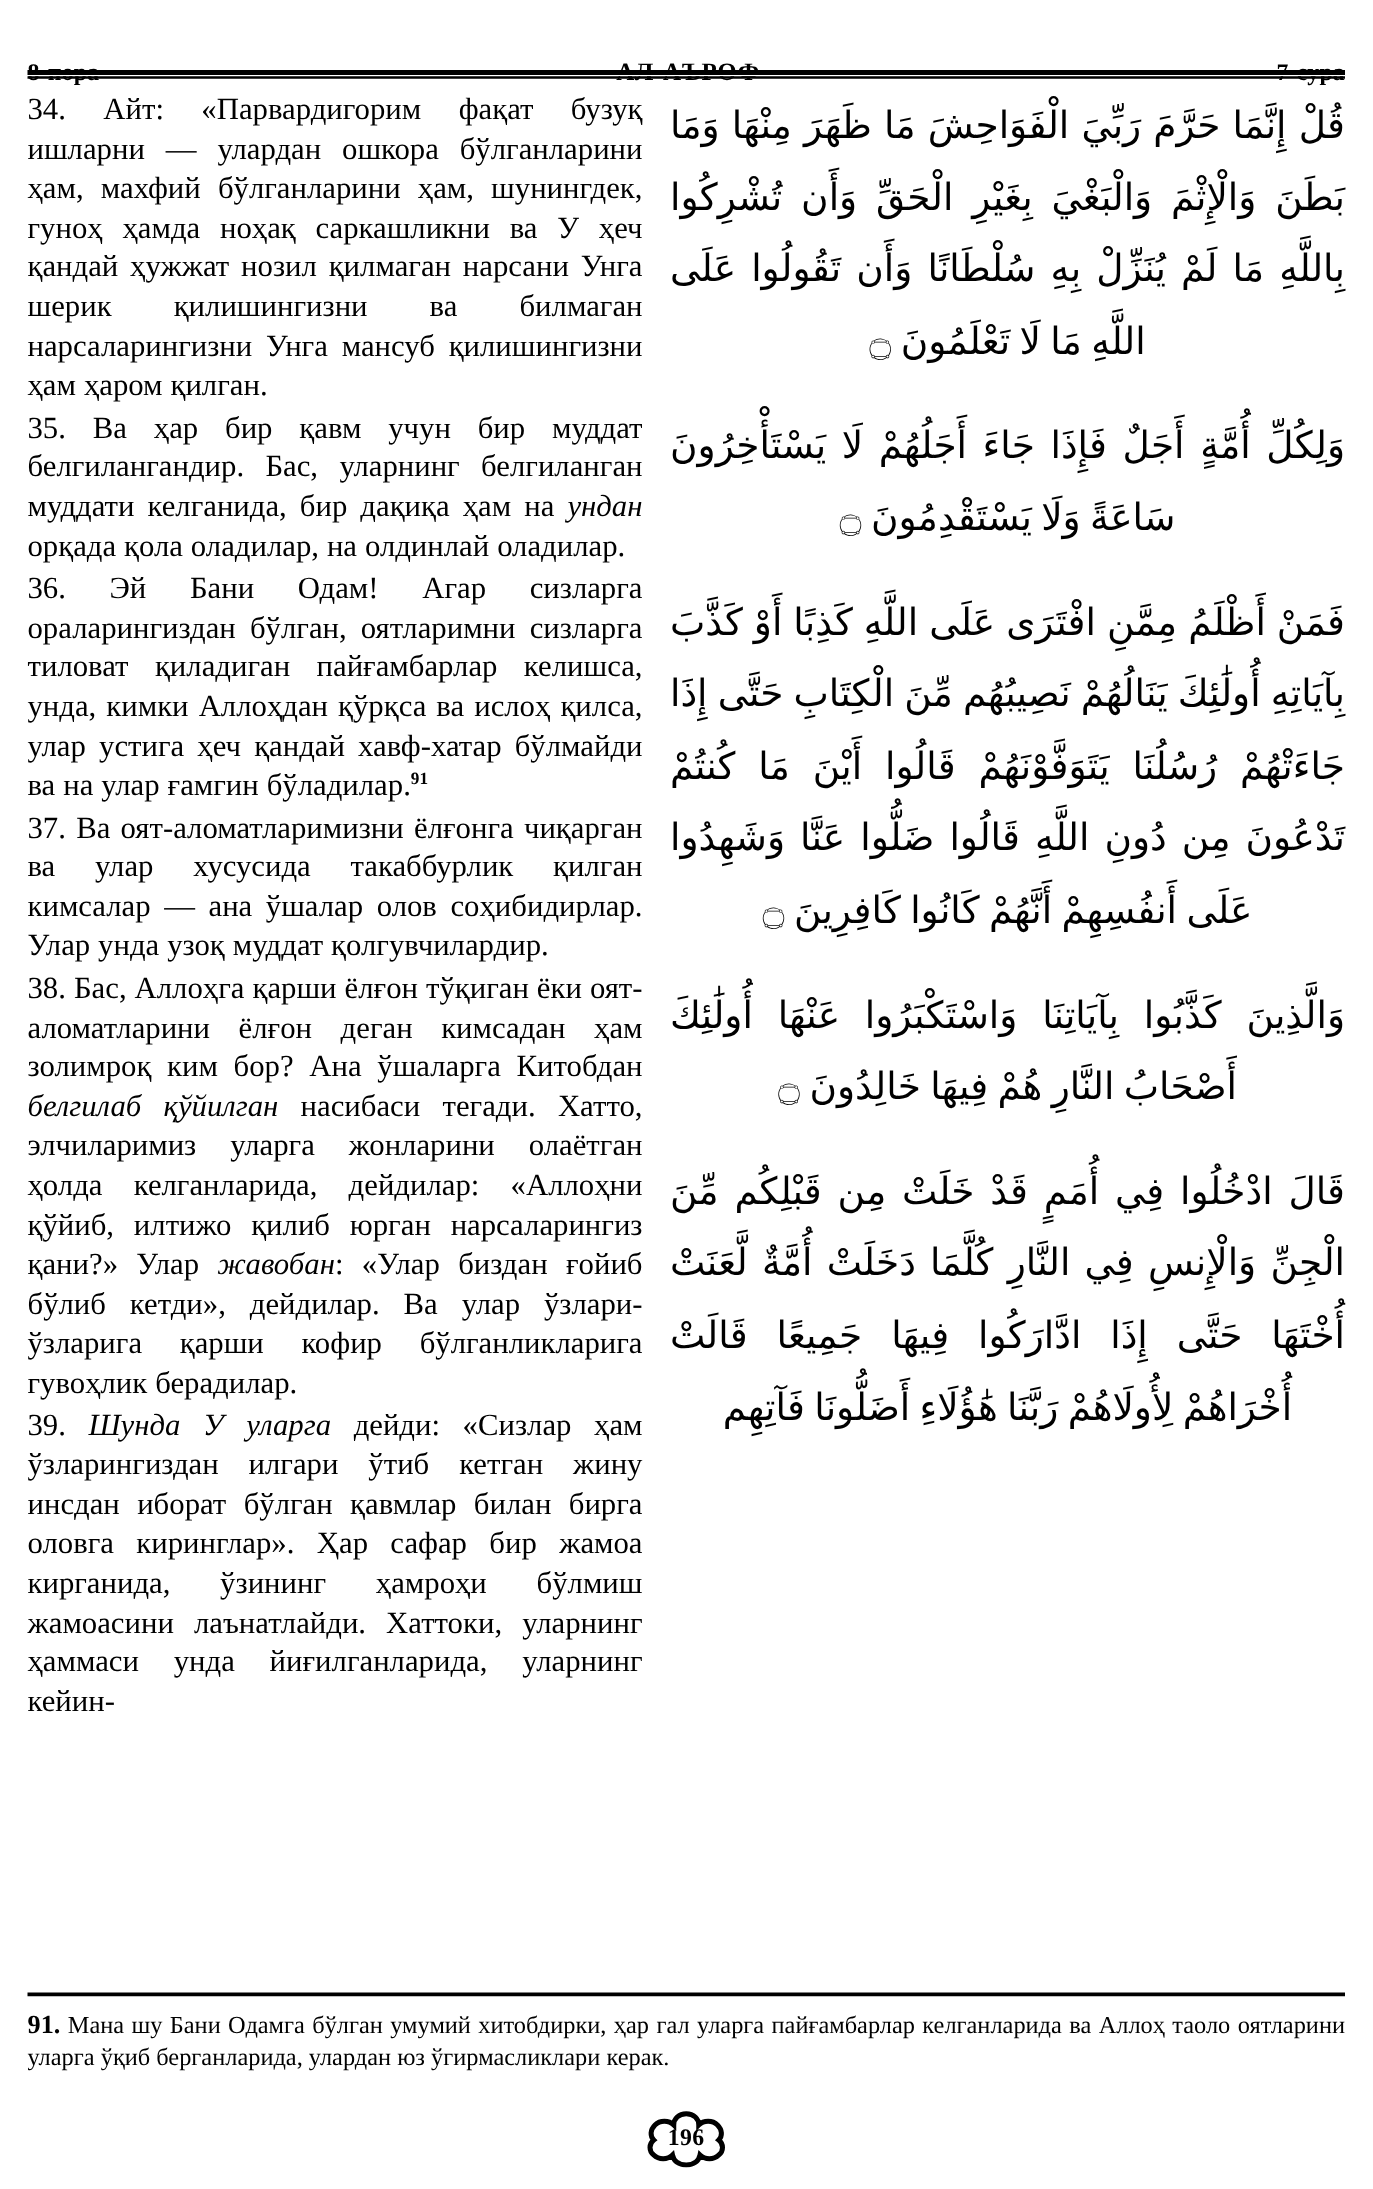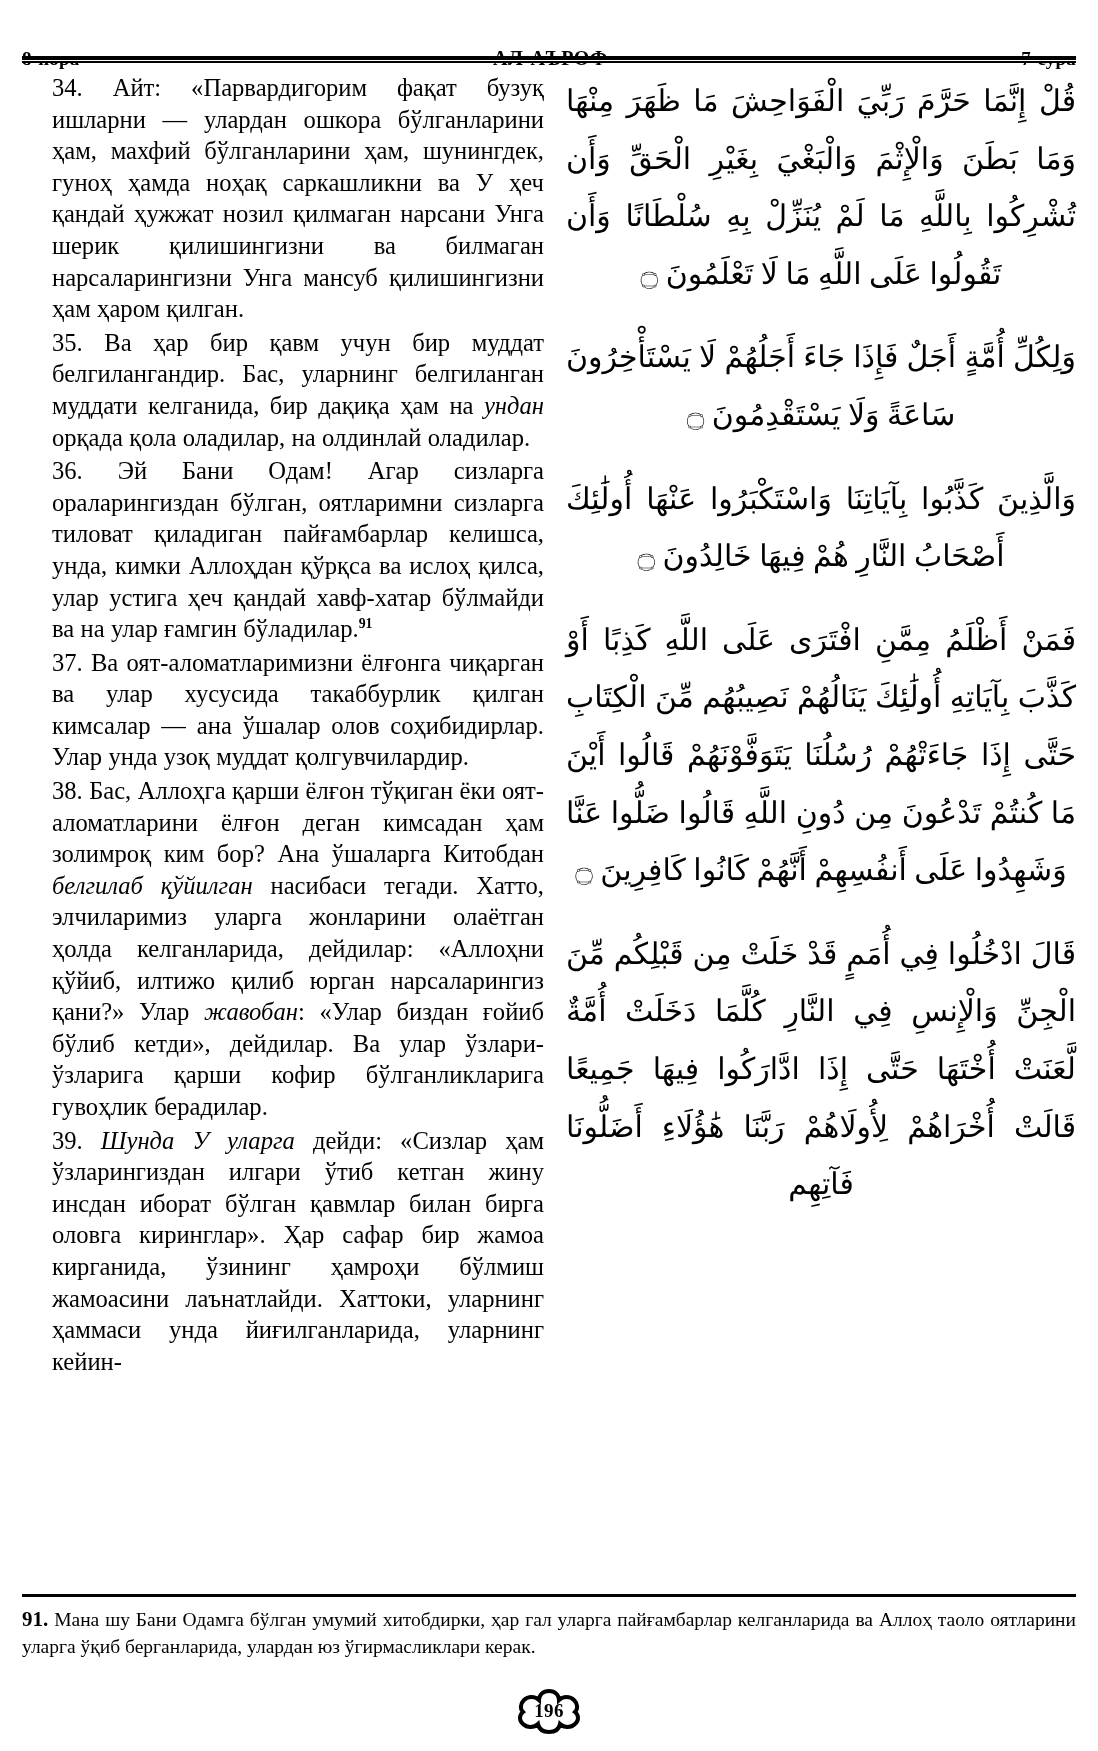--- a/index.html
+++ b/index.html
@@ -35,21 +35,20 @@
   .rule-double .r1{height:4px;background:#000;}
   .rule-double .r2{height:1px;background:#fff;}
   .rule-double .r3{height:2px;background:#000;}
 
   
   .body-cols{
     position:absolute;left:22px;right:22px;top:72px;
     height:1510px;
     display:flex;
     gap:22px;
-    margin-left:30px;
   }
   .col-uz{
     width:492px;flex:0 0 492px;
   }
   .col-ar{
     flex:1 1 auto;
     position:relative;
   }
 
   
@@ -143,24 +142,24 @@
       </div>
 
     <div class="col-ar" id="arCol">
         <div class="ayah-block">
           <p class="ayah">قُلْ إِنَّمَا حَرَّمَ رَبِّيَ الْفَوَاحِشَ مَا ظَهَرَ مِنْهَا وَمَا بَطَنَ وَالْإِثْمَ وَالْبَغْيَ بِغَيْرِ الْحَقِّ وَأَن تُشْرِكُوا بِاللَّهِ مَا لَمْ يُنَزِّلْ بِهِ سُلْطَانًا وَأَن تَقُولُوا عَلَى اللَّهِ مَا لَا تَعْلَمُونَ ۝</p>
         </div>
         <div class="ayah-block">
           <p class="ayah">وَلِكُلِّ أُمَّةٍ أَجَلٌ فَإِذَا جَاءَ أَجَلُهُمْ لَا يَسْتَأْخِرُونَ سَاعَةً وَلَا يَسْتَقْدِمُونَ ۝</p>
         </div>
         <div class="ayah-block">
-          <p class="ayah">وَالَّذِينَ كَذَّبُوا بِآيَاتِنَا وَاسْتَكْبَرُوا عَنْهَا أُولَٰئِكَ أَصْحَابُ النَّارِ هُمْ فِيهَا خَالِدُونَ ۝</p>
+          <p class="ayah">فَمَنْ أَظْلَمُ مِمَّنِ افْتَرَى عَلَى اللَّهِ كَذِبًا أَوْ كَذَّبَ بِآيَاتِهِ أُولَٰئِكَ يَنَالُهُمْ نَصِيبُهُم مِّنَ الْكِتَابِ حَتَّى إِذَا جَاءَتْهُمْ رُسُلُنَا يَتَوَفَّوْنَهُمْ قَالُوا أَيْنَ مَا كُنتُمْ تَدْعُونَ مِن دُونِ اللَّهِ قَالُوا ضَلُّوا عَنَّا وَشَهِدُوا عَلَى أَنفُسِهِمْ أَنَّهُمْ كَانُوا كَافِرِينَ ۝</p>
         </div>
         <div class="ayah-block">
-          <p class="ayah">فَمَنْ أَظْلَمُ مِمَّنِ افْتَرَى عَلَى اللَّهِ كَذِبًا أَوْ كَذَّبَ بِآيَاتِهِ أُولَٰئِكَ يَنَالُهُمْ نَصِيبُهُم مِّنَ الْكِتَابِ حَتَّى إِذَا جَاءَتْهُمْ رُسُلُنَا يَتَوَفَّوْنَهُمْ قَالُوا أَيْنَ مَا كُنتُمْ تَدْعُونَ مِن دُونِ اللَّهِ قَالُوا ضَلُّوا عَنَّا وَشَهِدُوا عَلَى أَنفُسِهِمْ أَنَّهُمْ كَانُوا كَافِرِينَ ۝</p>
+          <p class="ayah">وَالَّذِينَ كَذَّبُوا بِآيَاتِنَا وَاسْتَكْبَرُوا عَنْهَا أُولَٰئِكَ أَصْحَابُ النَّارِ هُمْ فِيهَا خَالِدُونَ ۝</p>
         </div>
         <div class="ayah-block">
           <p class="ayah">قَالَ ادْخُلُوا فِي أُمَمٍ قَدْ خَلَتْ مِن قَبْلِكُم مِّنَ الْجِنِّ وَالْإِنسِ فِي النَّارِ كُلَّمَا دَخَلَتْ أُمَّةٌ لَّعَنَتْ أُخْتَهَا حَتَّى إِذَا ادَّارَكُوا فِيهَا جَمِيعًا قَالَتْ أُخْرَاهُمْ لِأُولَاهُمْ رَبَّنَا هَٰؤُلَاءِ أَضَلُّونَا فَآتِهِم</p>
         </div>
       </div>
 
   </div>
 
   <div class="foot-rule"></div>
   <div class="footnote">

